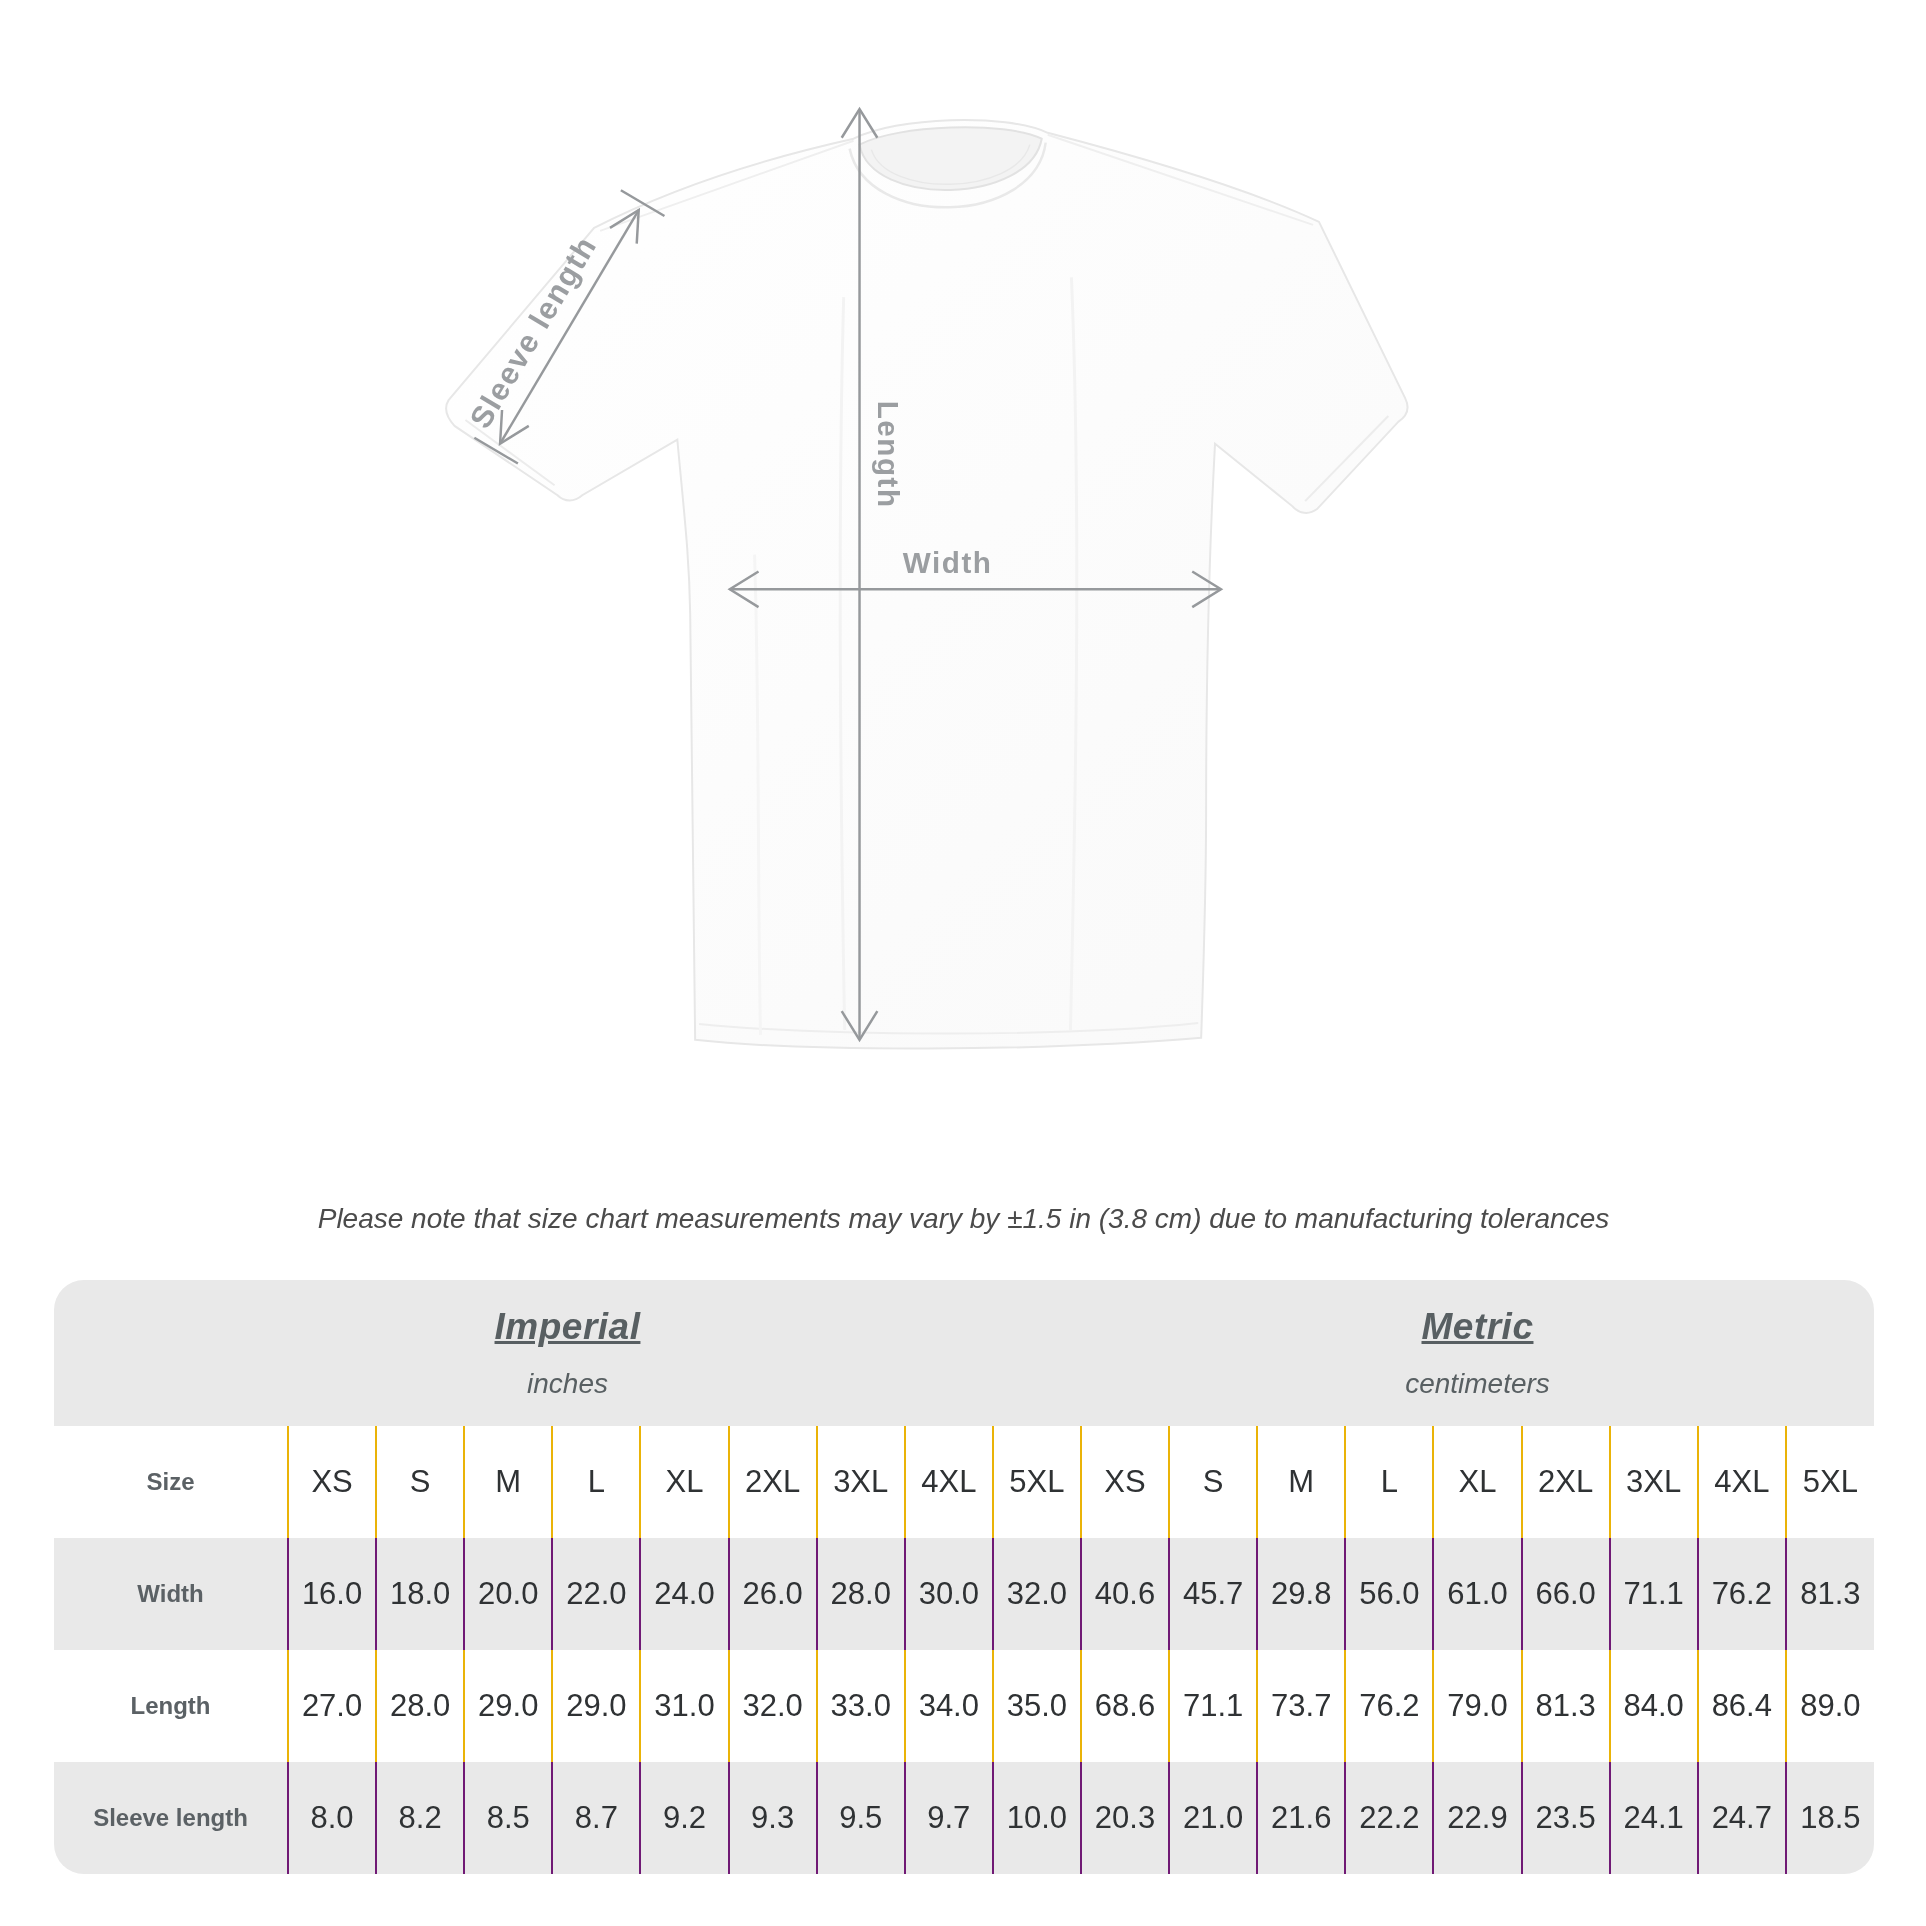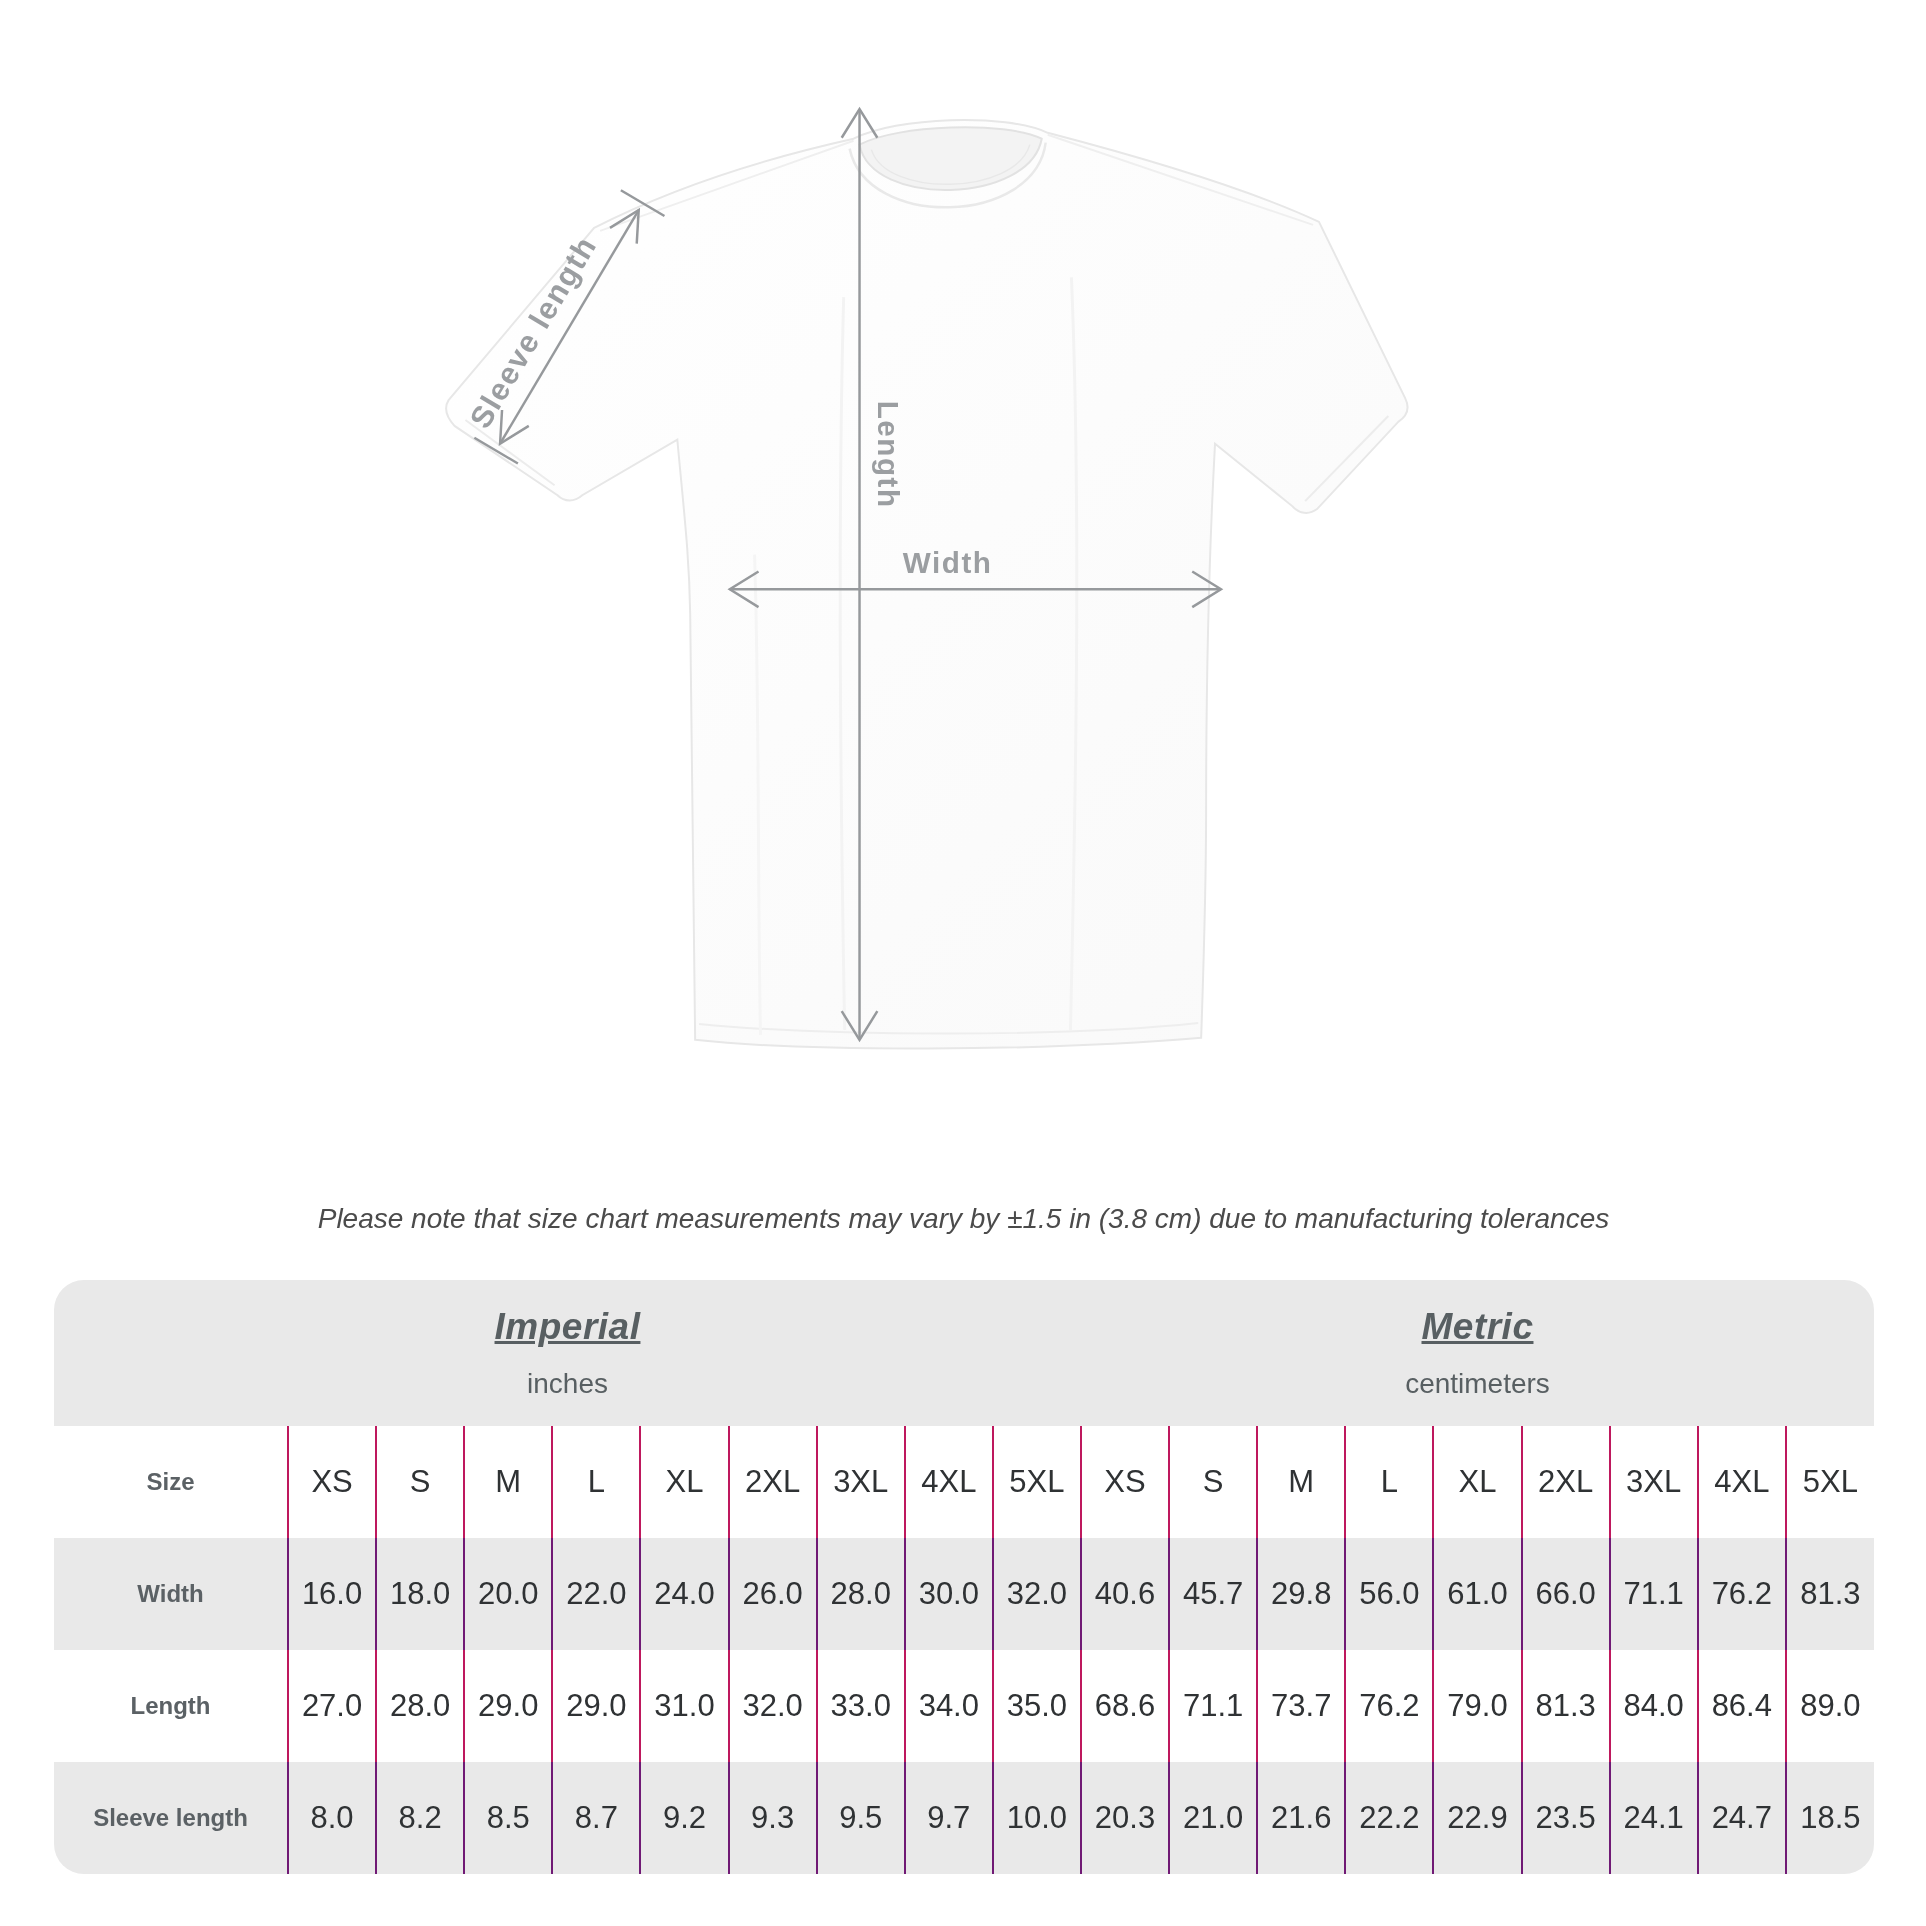--- a/index.html
+++ b/index.html
@@ -18,28 +18,28 @@
 
   
   .table-wrap{position:absolute;left:54px;top:1280px;width:1820px;height:594px;
     border-radius:30px;overflow:hidden;background:#ffffff;}
   table.size-grid{width:100%;height:100%;border-collapse:collapse;table-layout:fixed;}
   col.c-label{width:234px;}
 
   tr.band-row{height:146px;}
   tr.band-row td{background:#e9e9e9;text-align:center;vertical-align:middle;padding:0;}
   .g-name{font-size:37px;font-weight:bold;font-style:italic;color:#585f62;letter-spacing:0.5px;text-decoration:underline;}
-  .g-unit{font-size:28px;color:#585f62;margin-top:20px;}
+  .g-unit{font-size:28px;font-style:italic;color:#585f62;margin-top:20px;}
 
   tr.row{height:112px;}
   tr.row th{font-size:24px;font-weight:bold;color:#5b6165;text-align:center;vertical-align:middle;padding:0;}
   tr.row td{font-size:31px;font-weight:normal;color:#2f3234;text-align:center;vertical-align:middle;padding:0;}
   tr.white{background:#ffffff;}
   tr.grey  td, tr.grey th{background:#e9e9e9;}
-  tr.white td{border-left:2px solid #be185d;}
+  tr.white td{border-left:2px solid #eab308;}
   tr.grey  td{border-left:2px solid #701a75;}
 </style>
 </head>
 <body>
 
 <div class="stage">
 
   <svg class="figure" viewBox="0 0 1946 1145">
     <defs>
       <linearGradient id="gShirt" x1="0" y1="0" x2="1" y2="1">

